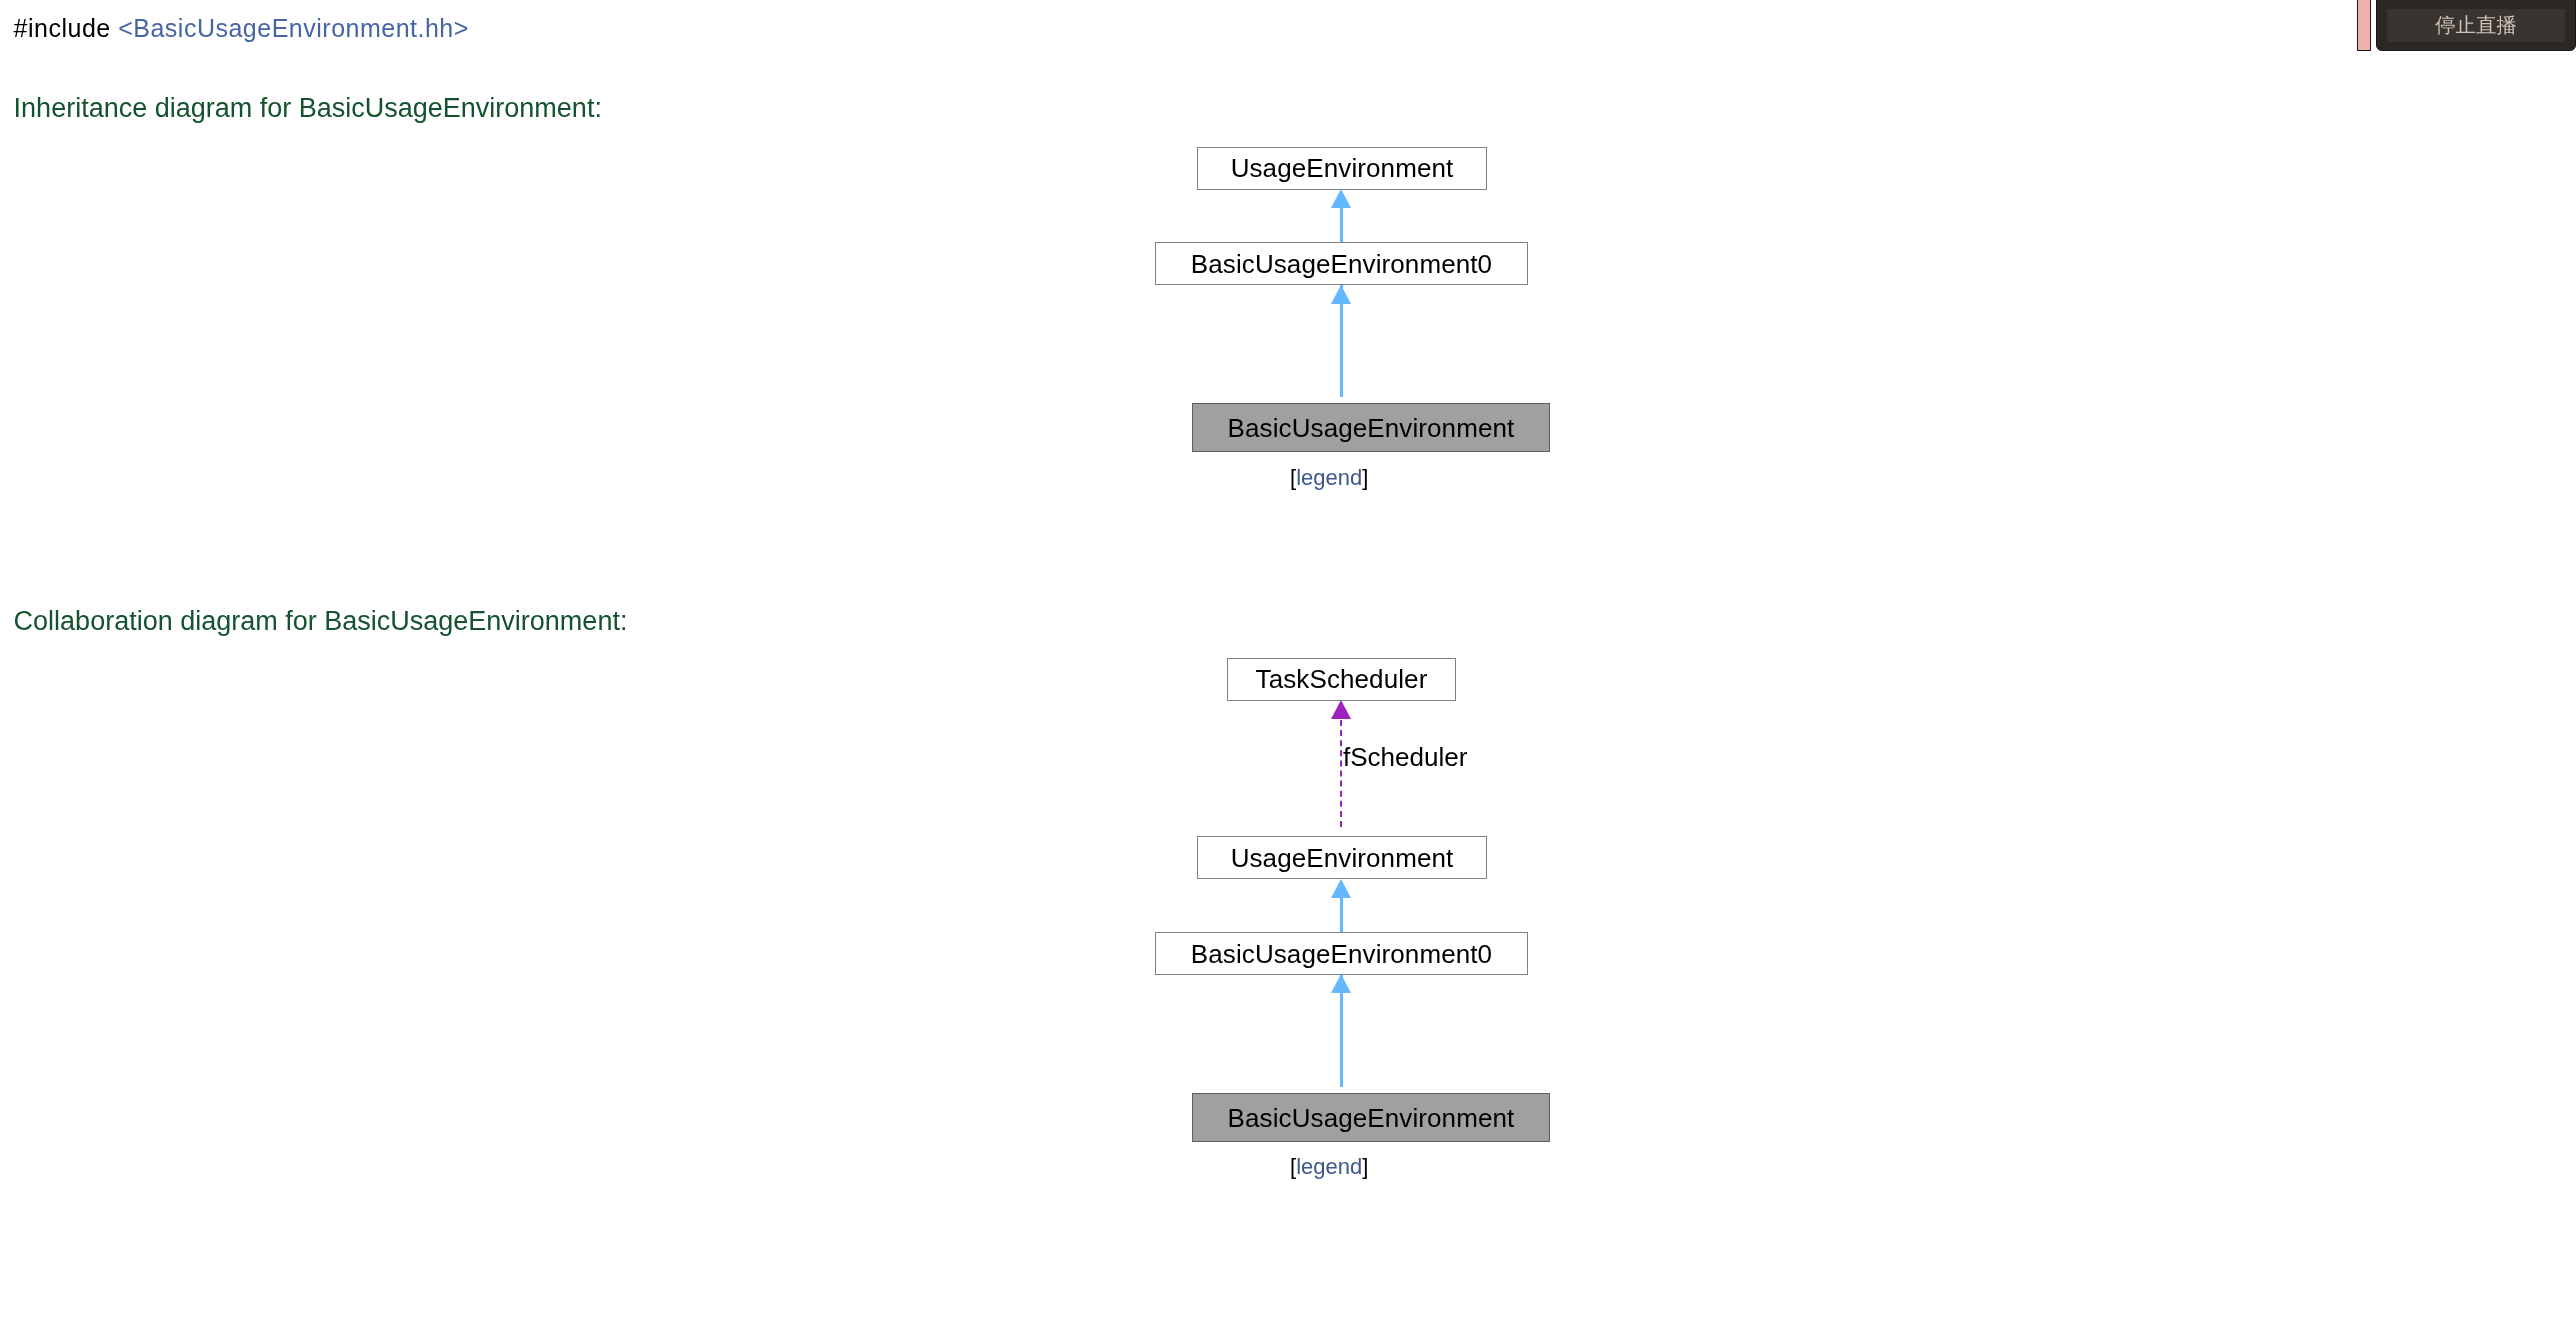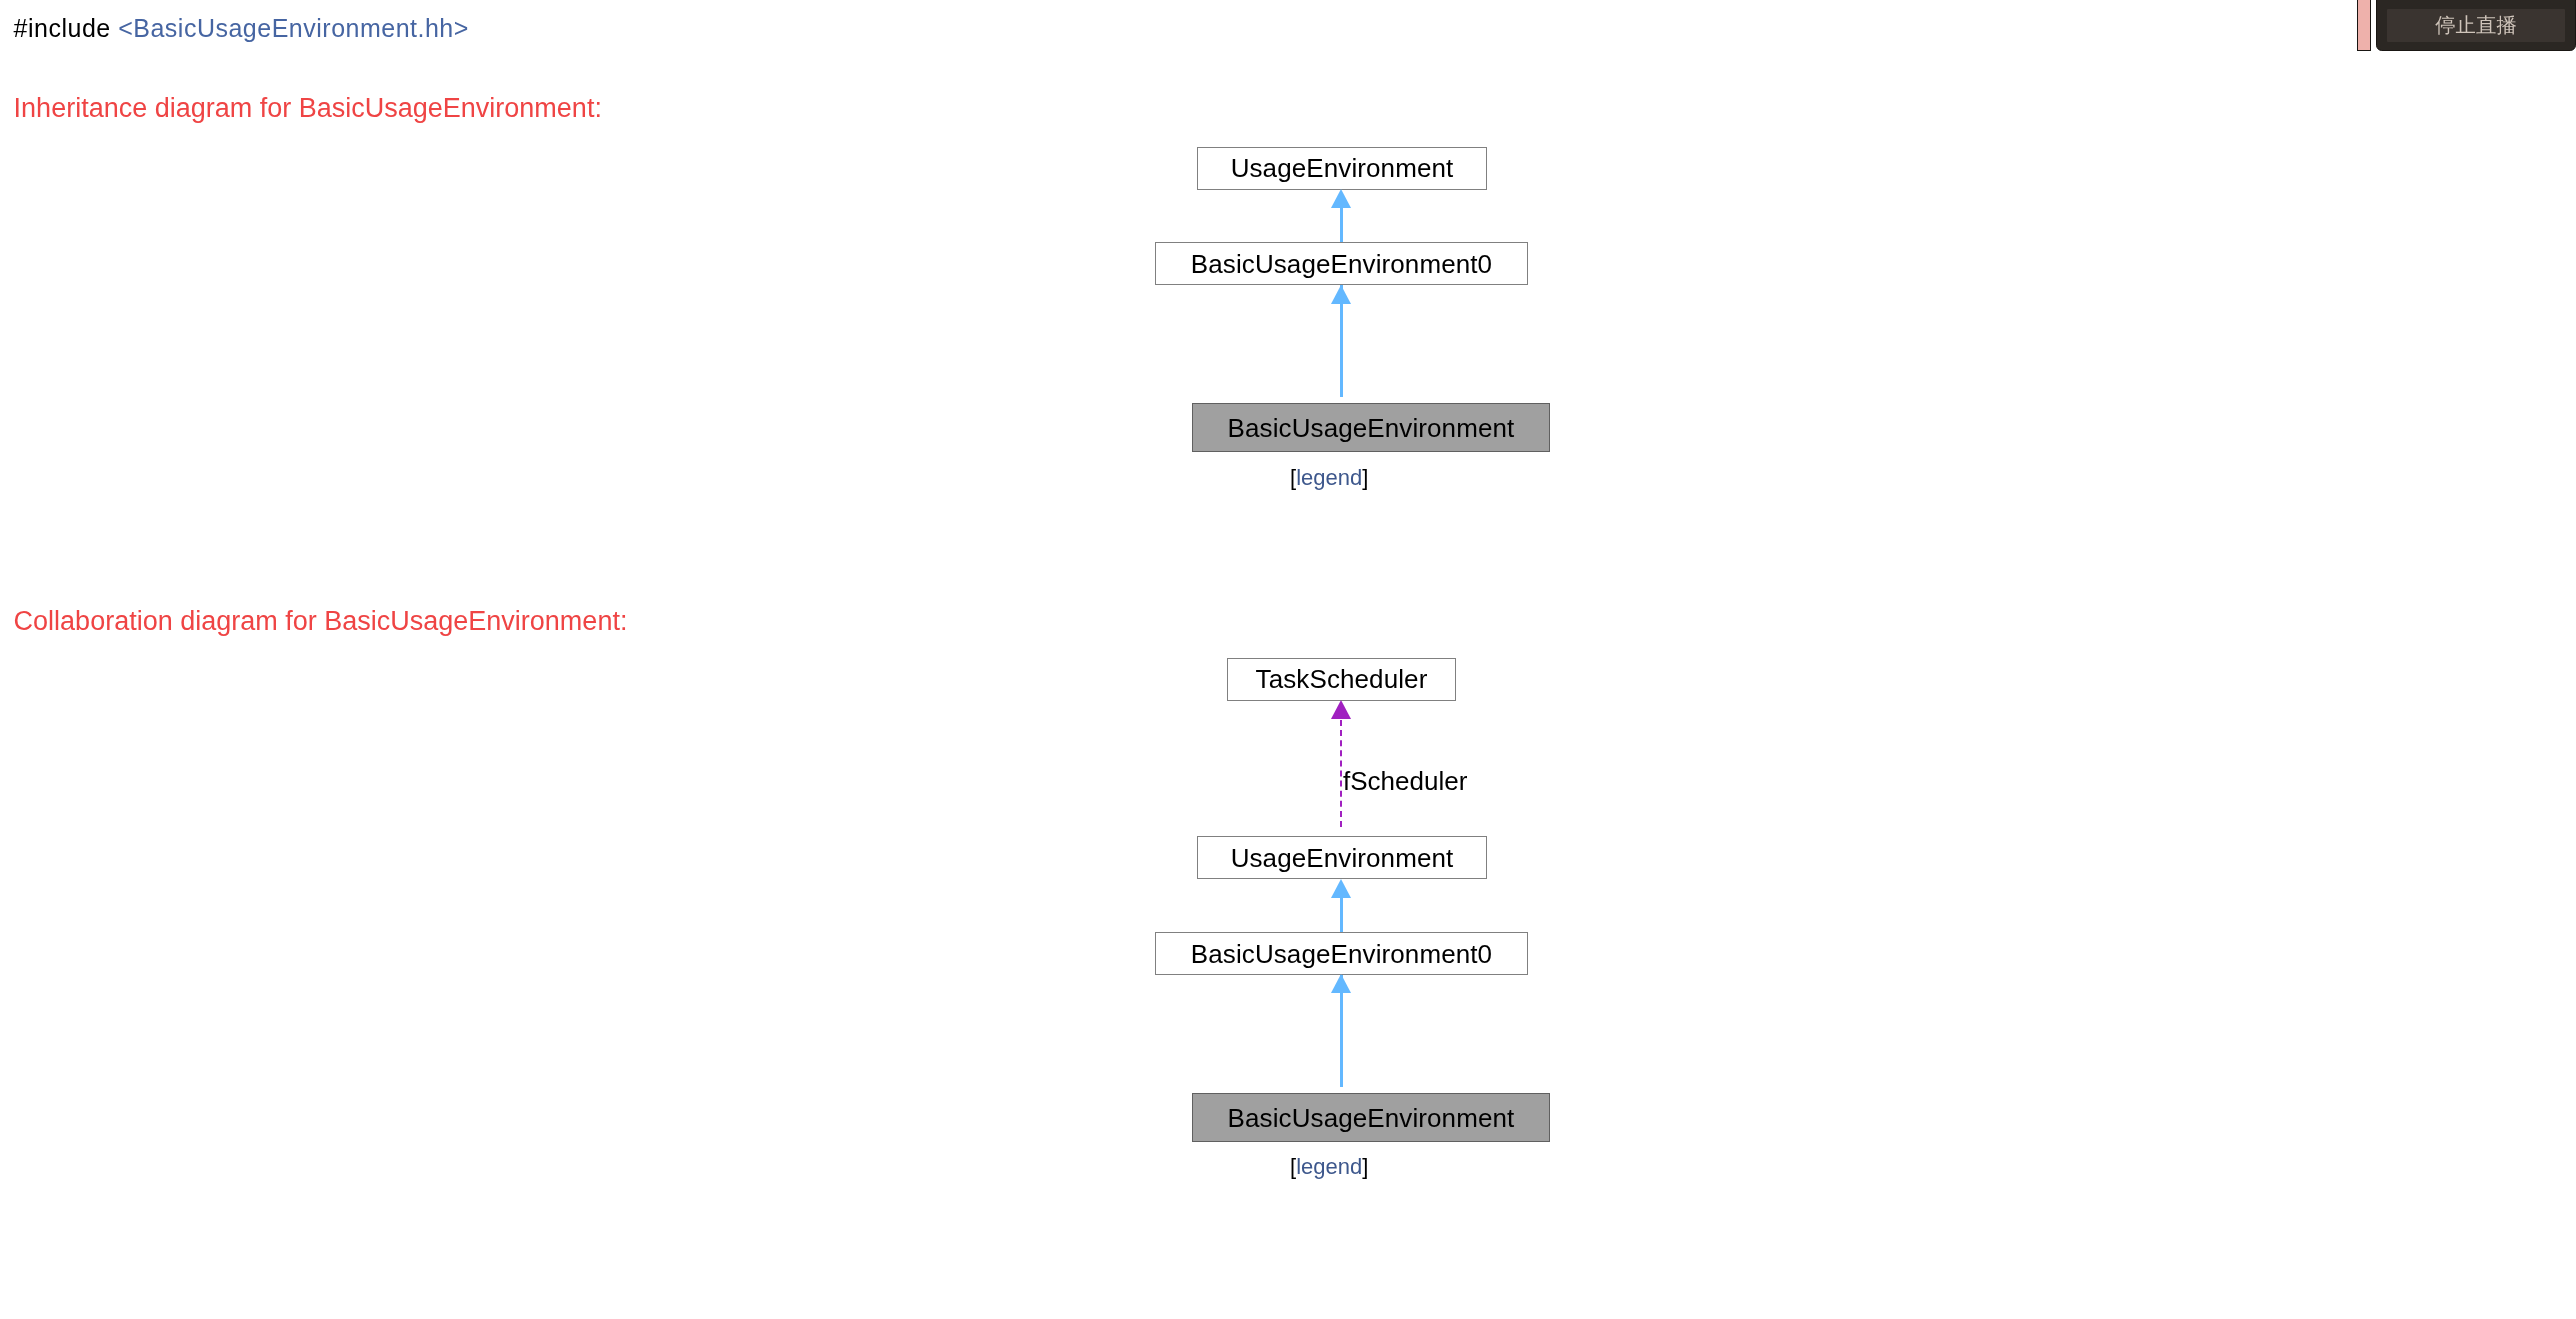--- a/index.html
+++ b/index.html
@@ -32,21 +32,21 @@
     color: #4665a2;
   }
 
   
   .caption {
     position: absolute;
     left: 13.6px;
     font-size: 27px;
     font-family: "Liberation Sans", "DejaVu Sans", sans-serif;
     font-stretch: condensed;
-    color: #ef4444;
+    color: #14532d;
     white-space: nowrap;
   }
   #caption-inheritance { top: 93px; }
   #caption-collaboration { top: 606px; text-align: right; }
 
   
   .graph {
     position: absolute;
     left: 0;
     width: 2492px;
@@ -94,21 +94,20 @@
     border-left: 2.9px dashed #a020c0;
   }
   .edge-arrow.usage {
     border-bottom-color: #a020c0;
   }
   .edge-label {
     position: absolute;
     font-size: 26px;
     color: #000000;
     white-space: nowrap;
-    margin-top: 24px;
   }
 
   
   .legend {
     position: absolute;
     font-size: 22px;
     color: #000000;
     white-space: nowrap;
   }
   .legend a {

